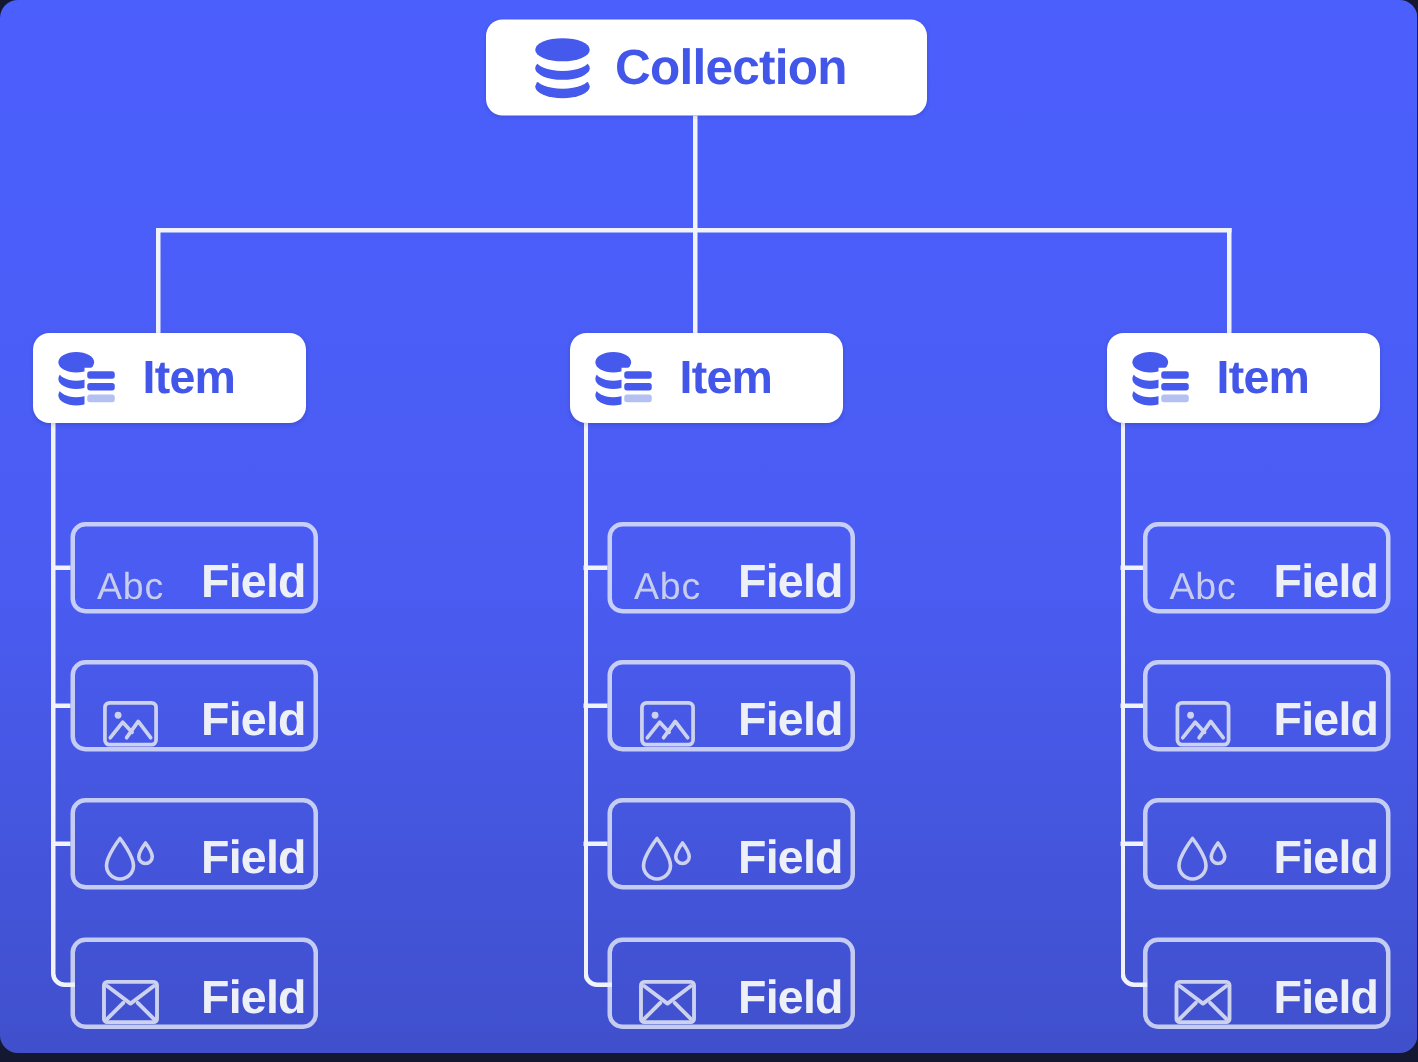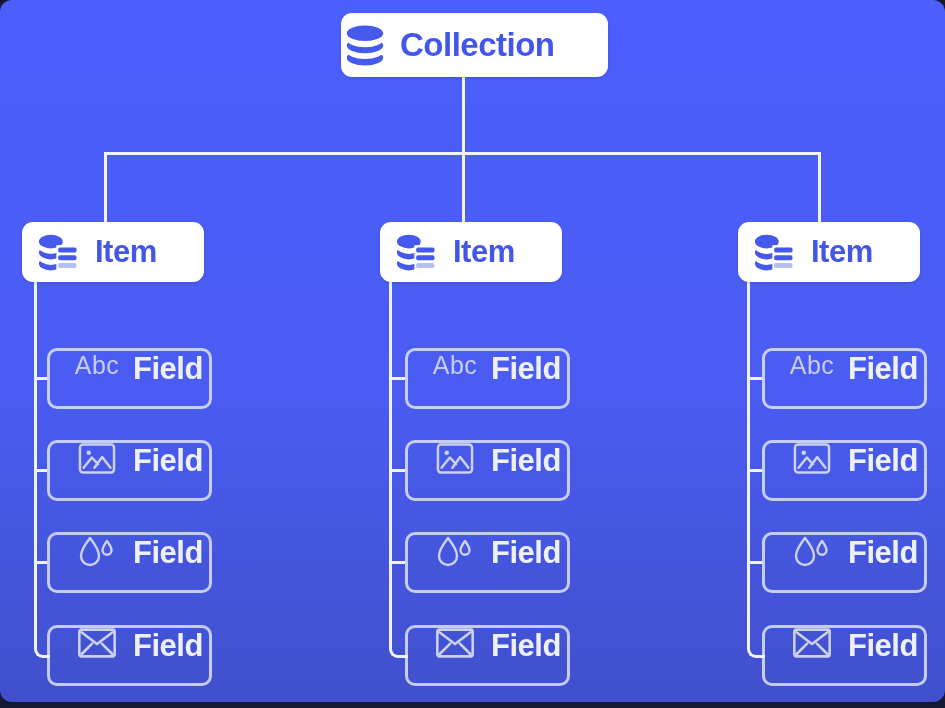--- a/index.html
+++ b/index.html
@@ -4,30 +4,30 @@
 <style>
   html,body{margin:0;padding:0;background:#141830;font-family:"Liberation Sans",sans-serif;}
   .stage{position:relative;width:945px;height:708px;overflow:hidden;background:#141830;}
   .panel{position:absolute;left:0;top:0;width:945px;height:702px;border-radius:12px;
          background:linear-gradient(180deg,#4b5ffd 0%,#4a5cf2 55%,#4050cc 100%);}
   .ln{position:absolute;background:#f1f3fa;}
   .elbow{position:absolute;border-left:3px solid #f1f3fa;border-bottom:3px solid #f1f3fa;
          border-bottom-left-radius:9px;}
   .node{position:absolute;background:#ffffff;border-radius:11px;display:flex;align-items:center;
         box-shadow:0 1px 3px rgba(20,25,70,0.18);}
-  .node.collection{left:341px;top:13px;width:263px;height:64px;padding-left:4px;}
+  .node.collection{left:324px;top:13px;width:263px;height:64px;padding-left:31px;}
   .node.item{top:222px;width:166px;height:60px;padding-left:16px;text-align:right;}
   .node-label{color:#4356ea;font-weight:700;letter-spacing:-0.5px;}
   .collection .node-label{font-size:33px;margin-left:15px;}
   .item .node-label{font-size:31px;margin-left:13px;}
   .field{position:absolute;width:165px;height:61px;box-sizing:border-box;
          border:3px solid rgba(235,238,248,0.78);border-radius:10px;
-         display:flex;align-items:flex-start;padding-left:25px;}
+         display:flex;align-items:flex-end;padding-left:15px;}
   .field-iconslot{width:44px;display:flex;align-items:center;justify-content:center;flex:0 0 44px;}
-  .field-label{color:#eef0f8;font-weight:700;font-size:31px;letter-spacing:-0.5px;margin-left:14px;}
+  .field-label{color:#eef0f8;font-weight:700;font-size:31px;letter-spacing:-0.5px;margin-left:25px;}
   .abc{color:#c7cdec;font-weight:500;font-size:25px;letter-spacing:0.5px;}
   .ficon{stroke:#ccd2ee;fill:none;stroke-width:2.4;stroke-linecap:round;stroke-linejoin:round;}
   svg{display:block;}
 </style>
 </head>
 <body>
 
 <div class="stage">
   <div class="panel">
 

